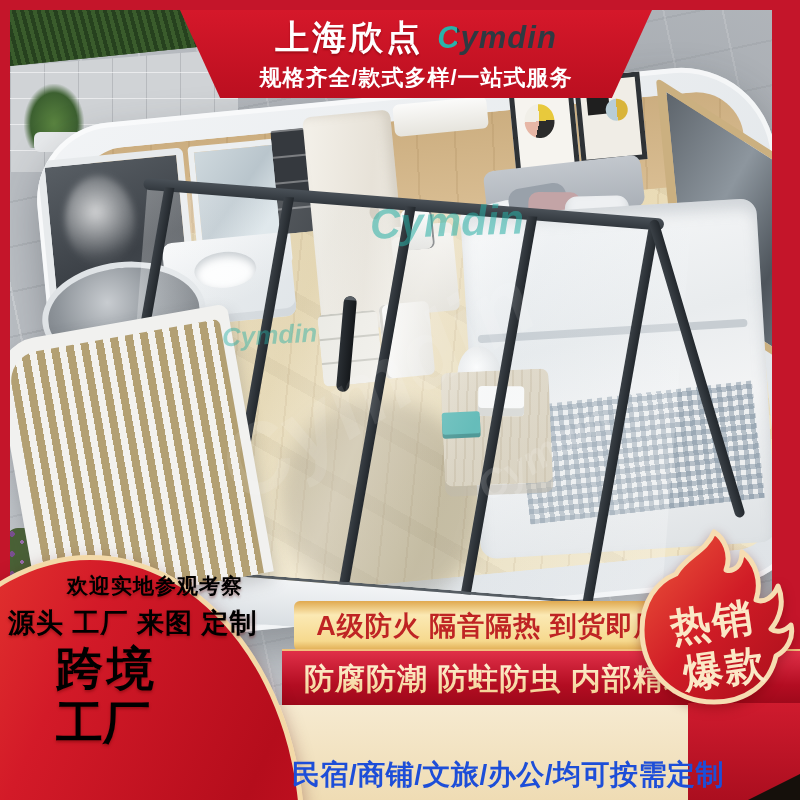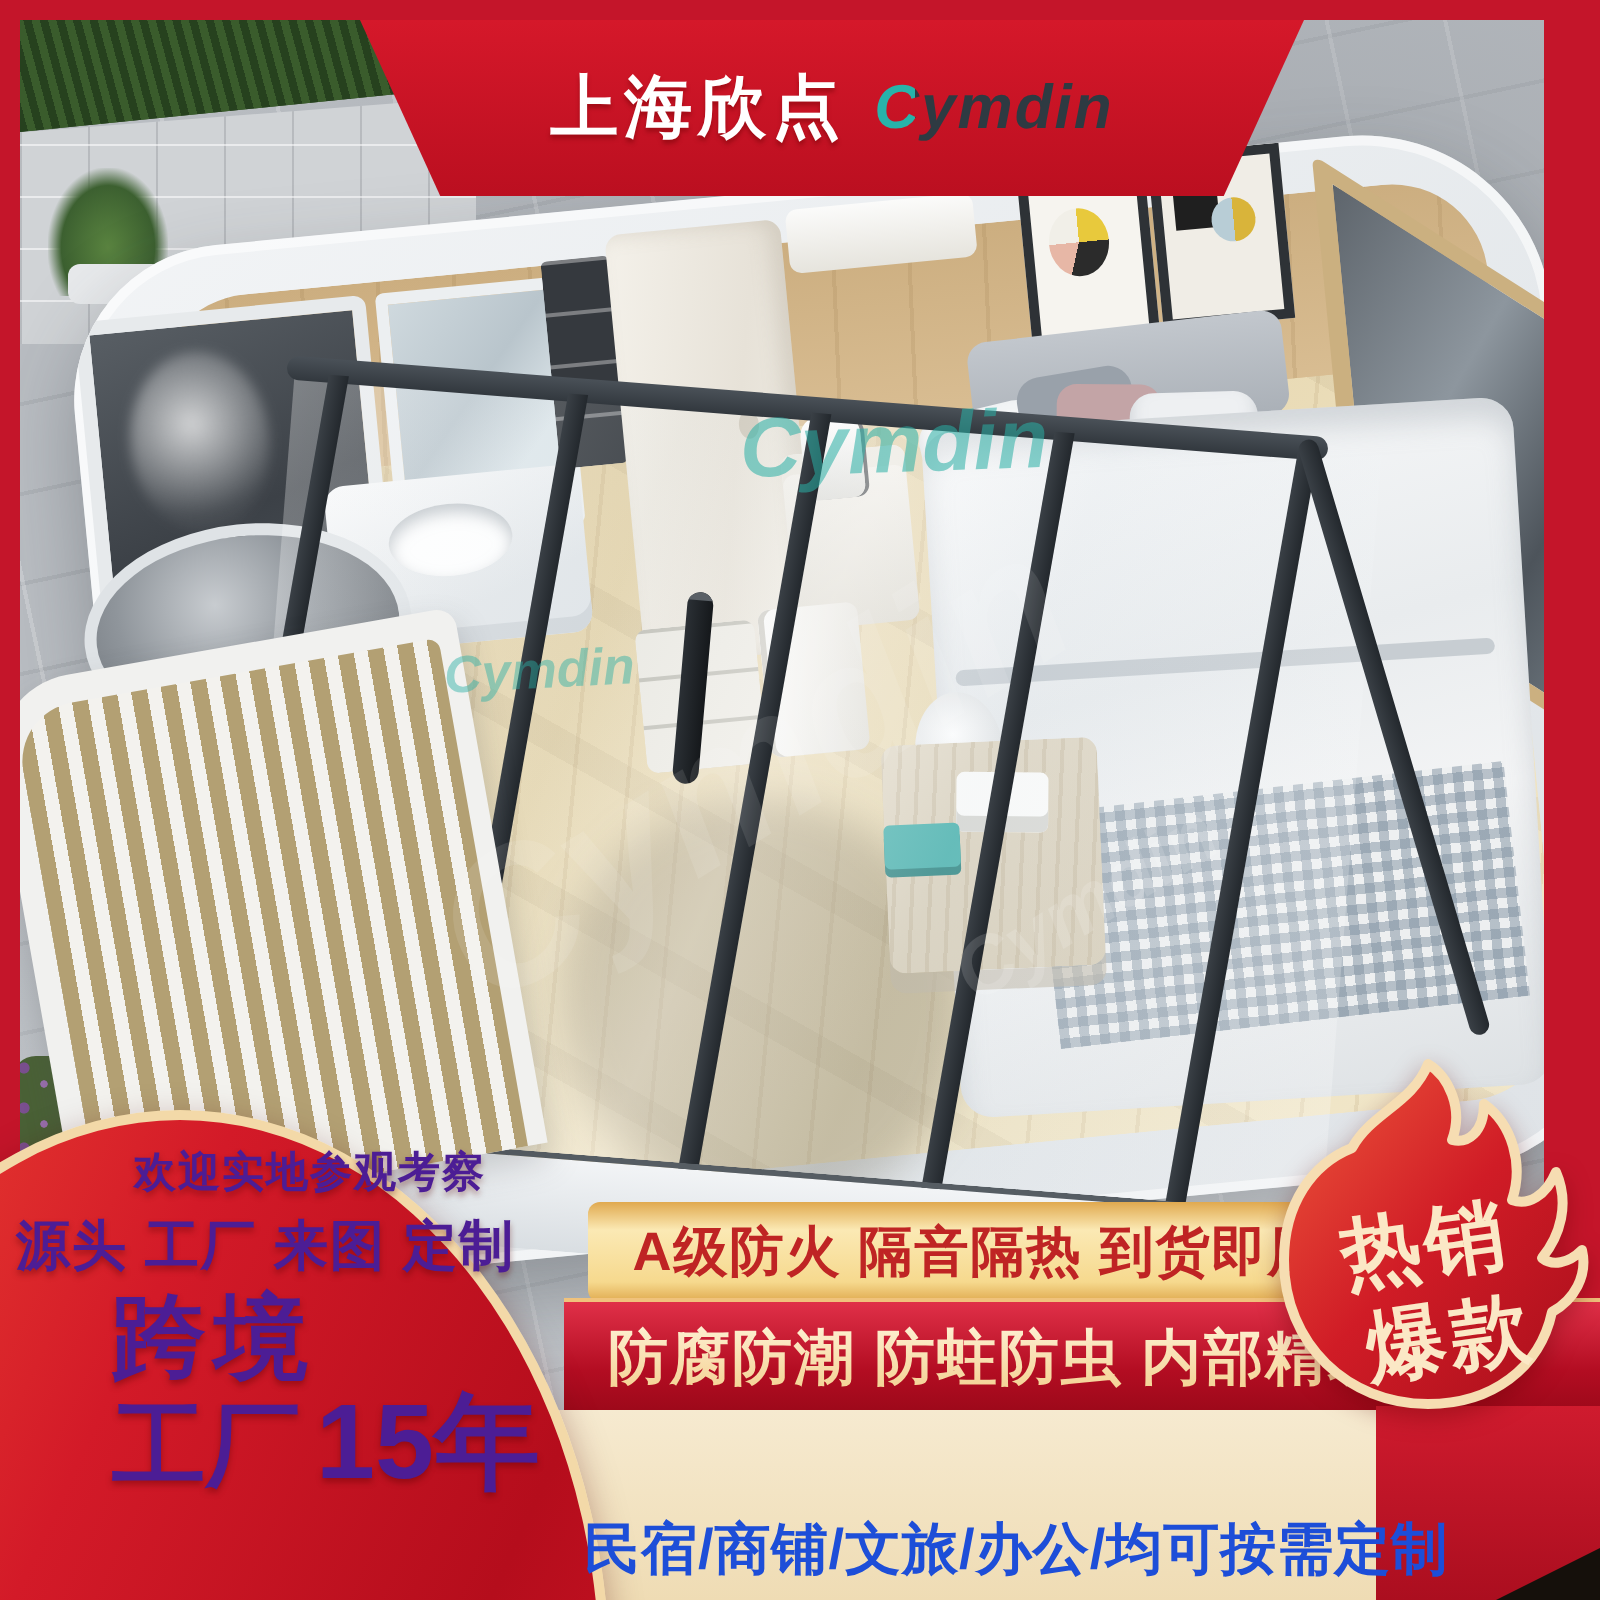--- a/index.html
+++ b/index.html
@@ -91,21 +91,21 @@
   .cta{left:308px;top:710px;z-index:12;font-size:39px;font-weight:bold;letter-spacing:2px;color:#bf1f2a;}
   .usage{left:292px;top:756px;z-index:12;font-size:28px;font-weight:bold;letter-spacing:.5px;color:#1d4ed8;}
   .redblock{left:688px;top:703px;width:112px;height:97px;z-index:10;
     background:linear-gradient(180deg,#cf1b2e,#ab0e1f);}
   .rstrip{left:772px;top:10px;width:28px;height:700px;z-index:9;background:#c4152a;}
 
   .lbadge{left:-125px;top:555px;width:420px;height:560px;z-index:11;border-radius:50%;
     border:5px solid #f3d9a8;
     background:linear-gradient(115deg,#ee4633 0%,#d31a28 35%,#b50d1c 70%,#cf1527 100%);
     box-shadow:0 6px 18px rgba(80,0,0,.35);}
-  .lb-t{color:#4c1d95;z-index:12;text-shadow:0 2px 3px rgba(90,0,0,.4);}
+  .lb-t{color:#000000;z-index:12;text-shadow:0 2px 3px rgba(90,0,0,.4);}
   .pill{left:32px;top:750px;width:178px;height:38px;z-index:12;border:2px solid #f6e3bd;border-radius:20px;
     display:flex;align-items:center;justify-content:center;color:#fdf0d5;font-size:24px;font-weight:bold;letter-spacing:4px;}
 
   .flame{left:620px;top:524px;width:182px;height:206px;z-index:13;filter:drop-shadow(0 4px 6px rgba(90,0,0,.35));}
   .blacktri{left:748px;top:774px;width:52px;height:26px;z-index:14;background:#15100b;
     clip-path:polygon(100% 0,100% 100%,0 100%);}
 </style>
 </head>
 <body>
 
@@ -217,39 +217,39 @@
   <div class="ab border" style="left:0;top:0;width:800px;height:10px;"></div>
   <div class="ab border" style="left:0;top:0;width:10px;height:800px;"></div>
   <div class="ab border" style="left:790px;top:0;width:10px;height:800px;"></div>
   <div class="ab rstrip"></div>
 
   <div class="ab banner">
     <div class="brandrow">
       <span class="brand">上海欣点</span>
       <span class="logo">Cymdin</span>
     </div>
+    <div class="tagline">规格齐全/款式多样/一站式服务</div>
   </div>
 
   <div class="ab goldband">
     <span>A级防火 隔音隔热 到货即用</span>
   </div>
   <div class="ab redband">
     <span>防腐防潮 防蛀防虫 内部精装修</span>
   </div>
   <div class="ab cream"></div>
   <div class="ab redblock"></div>
   <div class="ab tx usage">民宿/商铺/文旅/办公/均可按需定制</div>
   <div class="ab blacktri"></div>
 
   <div class="ab lbadge"></div>
   <div class="ab tx lb-t" style="left:38px;top:572px;width:234px;text-align:center;font-size:21px;letter-spacing:1px;">欢迎实地参观考察</div>
   <div class="ab tx lb-t" style="left:8px;top:605px;font-size:27px;letter-spacing:1px;">源头 工厂 来图 定制</div>
   <div class="ab tx lb-t" style="left:56px;top:692px;font-size:47px;">工厂</div>
   <div class="ab tx lb-t" style="left:56px;top:638px;font-size:47px;letter-spacing:4px;">跨境</div>
-  <div class="ab tx lb-t" style="left:158px;top:686px;font-size:53px;">15年</div>
 
   <div class="ab flame">
     <svg width="182" height="206" viewBox="0 0 182 206">
       <defs>
         <linearGradient id="fg" x1="0" y1="0" x2="1" y2="1">
           <stop offset="0" stop-color="#ef5a3c"></stop>
           <stop offset="0.5" stop-color="#d01c26"></stop>
           <stop offset="1" stop-color="#a80e1b"></stop>
         </linearGradient>
       </defs>

